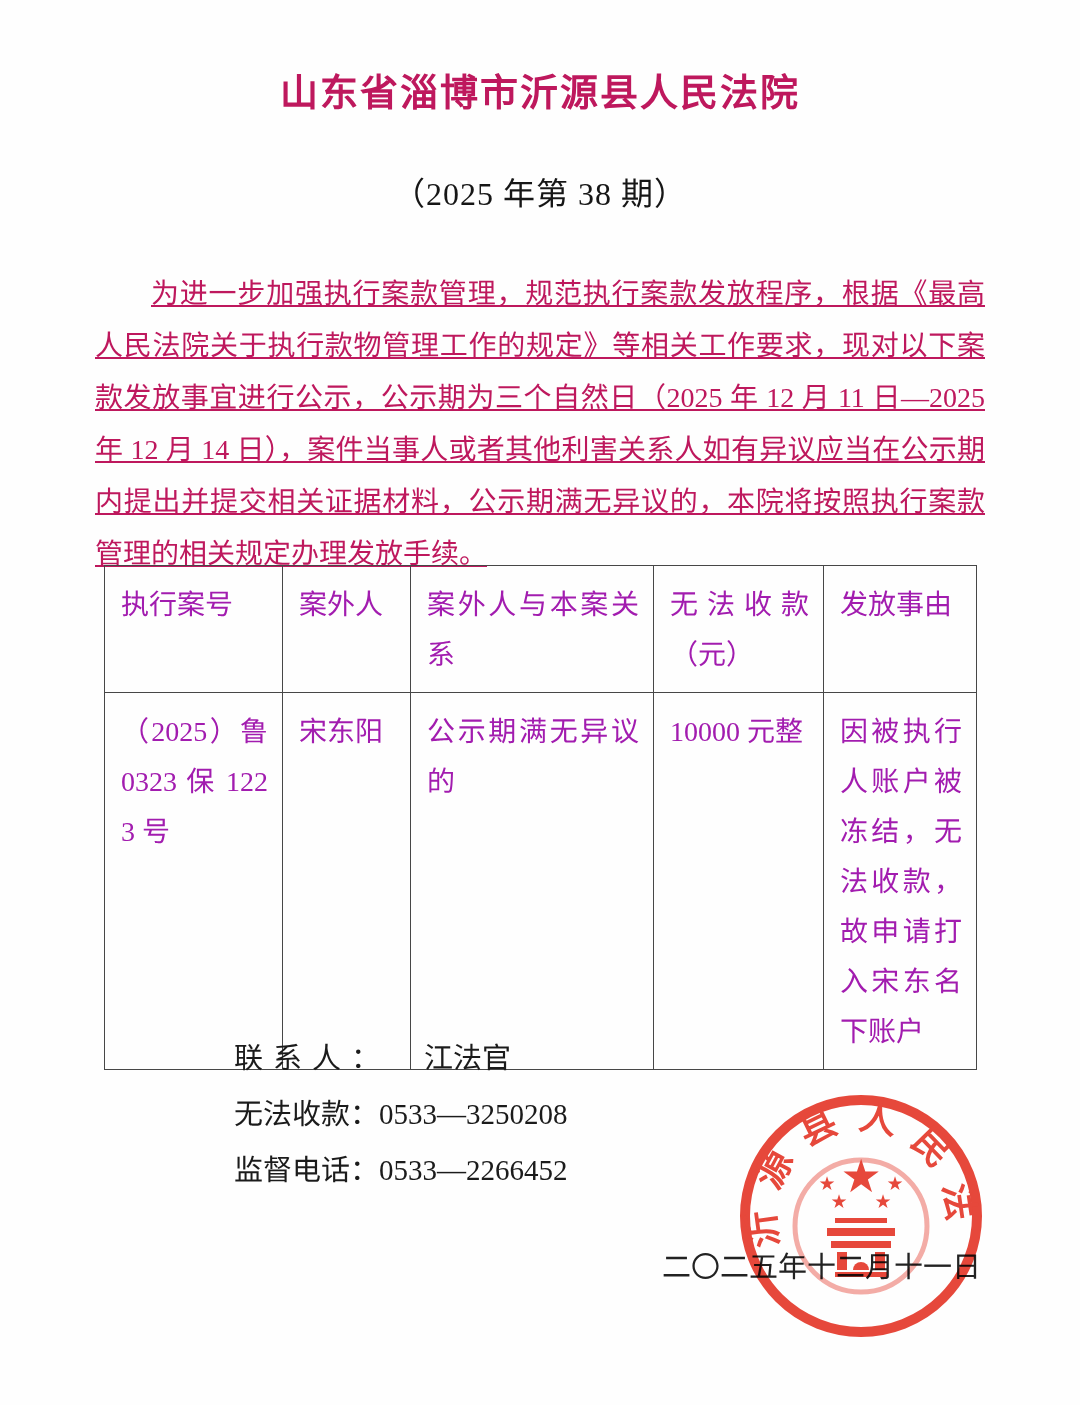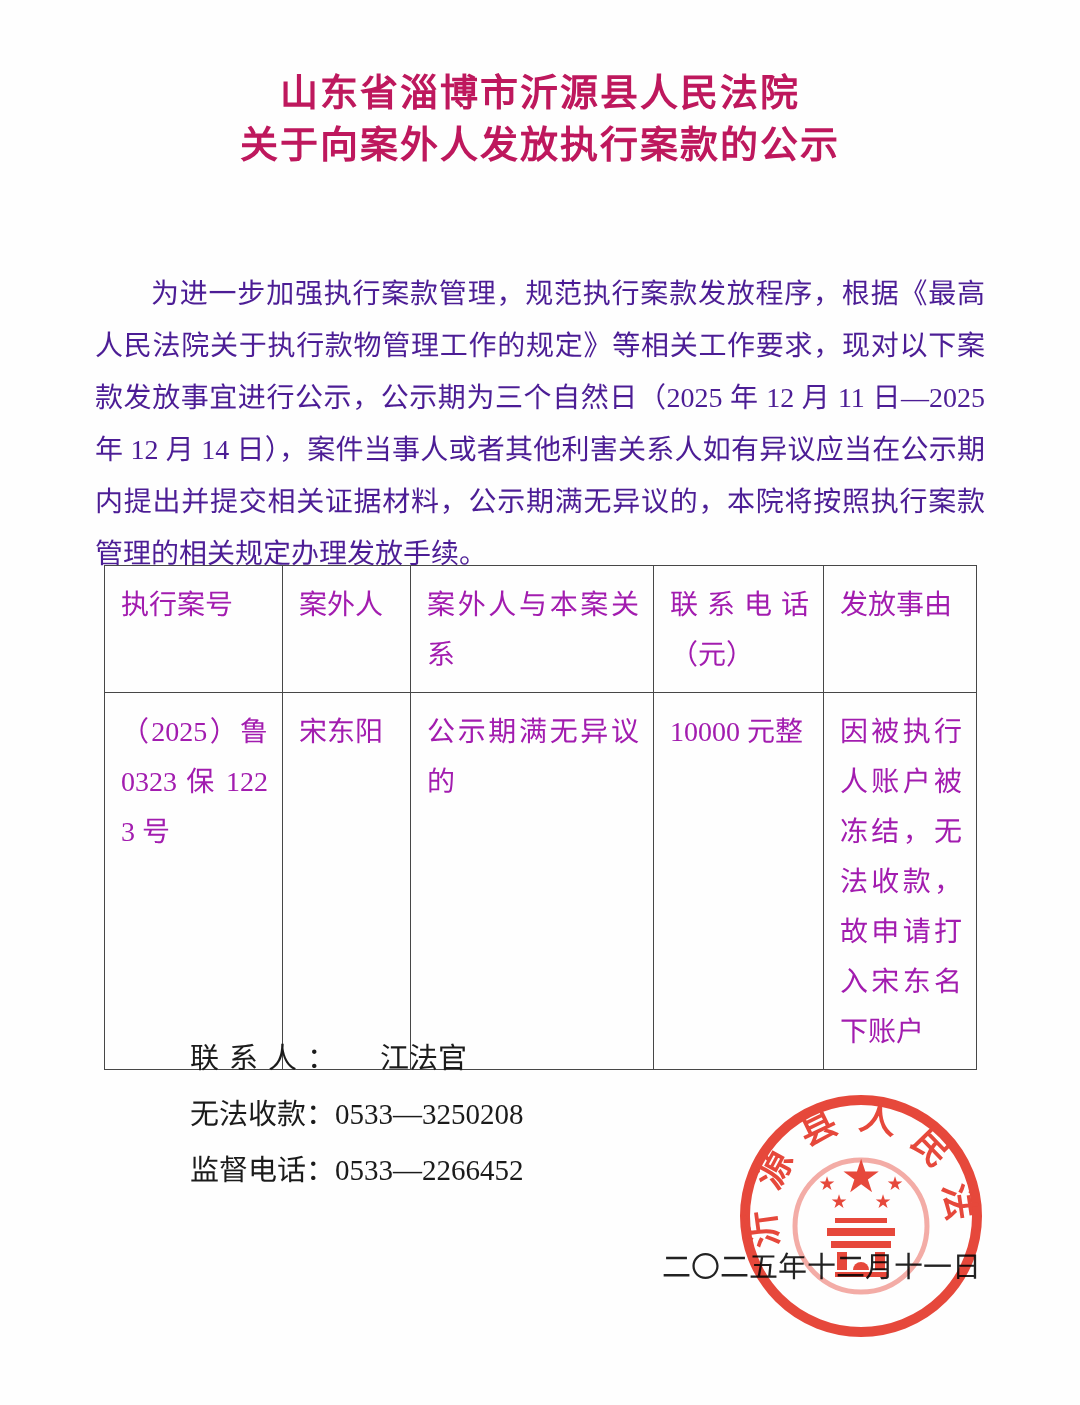--- a/index.html
+++ b/index.html
@@ -24,22 +24,23 @@
     position:absolute;left:0;top:168px;width:1080px;
     text-align:center;
     font-size:32px;font-weight:normal;letter-spacing:1px;
     color:#161616;
   }
   .body-par{
     position:absolute;left:95px;top:268px;width:890px;
     font-size:28px;line-height:52px;
     text-align:justify;text-justify:inter-character;
     text-indent:56px;
-    color:#4c1d95;
+    color:#be185d;
     margin:0;
+    text-decoration:underline;
   }
   table.payout{
     position:absolute;left:104px;top:565px;
     border-collapse:collapse;
     table-layout:fixed;
     width:872px;
     font-size:28px;
   }
   table.payout th, table.payout td{
     border:1px solid #474747;
@@ -54,21 +55,21 @@
   table.payout td{height:332px;margin-top:28px;}
   .c-exec{width:178px;}
   .c-out{width:128px;}
   .c-rel{width:243px;}
   .c-amt{width:170px;}
   .c-why{width:153px;}
   .contact{
     position:absolute;left:190px;top:1036px;
     font-size:29px;color:#1b1b1b;
   }
-  .contact-line{height:56px;line-height:44px;}
+  .contact-line{height:56px;line-height:44px;margin-left:44px;}
   .contact-label{display:inline-block;}
   .spread{letter-spacing:10px;}
   .gap-val{margin-left:34px;}
   .doc-date{
     position:absolute;left:662px;top:1243px;
     font-size:29px;letter-spacing:0px;color:#222;
     white-space:nowrap;
   }
   .stamp{
     position:absolute;left:731px;top:1086px;
@@ -85,38 +86,38 @@
   }
   .star-big{font-family:"DejaVu Sans",sans-serif;font-size:46px;}
   .star-small{font-family:"DejaVu Sans",sans-serif;font-size:19px;}
 </style>
 </head>
 <body>
 
 <div class="page">
 
   <div class="title title1">山东省淄博市沂源县人民法院</div>
-  <div class="title title2">关于向案外人发放执行案款的公示</div>
+  <div class="issue">（2025 年第 38 期）</div>
 
   <p class="body-par">为进一步加强执行案款管理，规范执行案款发放程序，根据《最高人民法院关于执行款物管理工作的规定》等相关工作要求，现对以下案款发放事宜进行公示，公示期为三个自然日（2025 年 12 月 11 日—2025 年 12 月 14 日），案件当事人或者其他利害关系人如有异议应当在公示期内提出并提交相关证据材料，公示期满无异议的，本院将按照执行案款管理的相关规定办理发放手续。</p>
 
   <table class="payout">
     <colgroup>
       <col class="c-exec">
         <col class="c-out">
         <col class="c-rel">
         <col class="c-amt">
         <col class="c-why">
     </colgroup>
     <thead>
       <tr>
         <th>执行案号</th>
         <th>案外人</th>
         <th>案外人与本案关系</th>
-        <th>联系电话（元）</th>
+        <th>无法收款（元）</th>
         <th>发放事由</th>
       </tr>
     </thead>
     <tbody>
       <tr>
         <td>（2025）鲁 0323 保 1223 号</td>
         <td>宋东阳</td>
         <td>公示期满无异议的</td>
         <td>10000 元整</td>
         <td>因被执行人账户被冻结，无法收款，故申请打入宋东名下账户</td>

